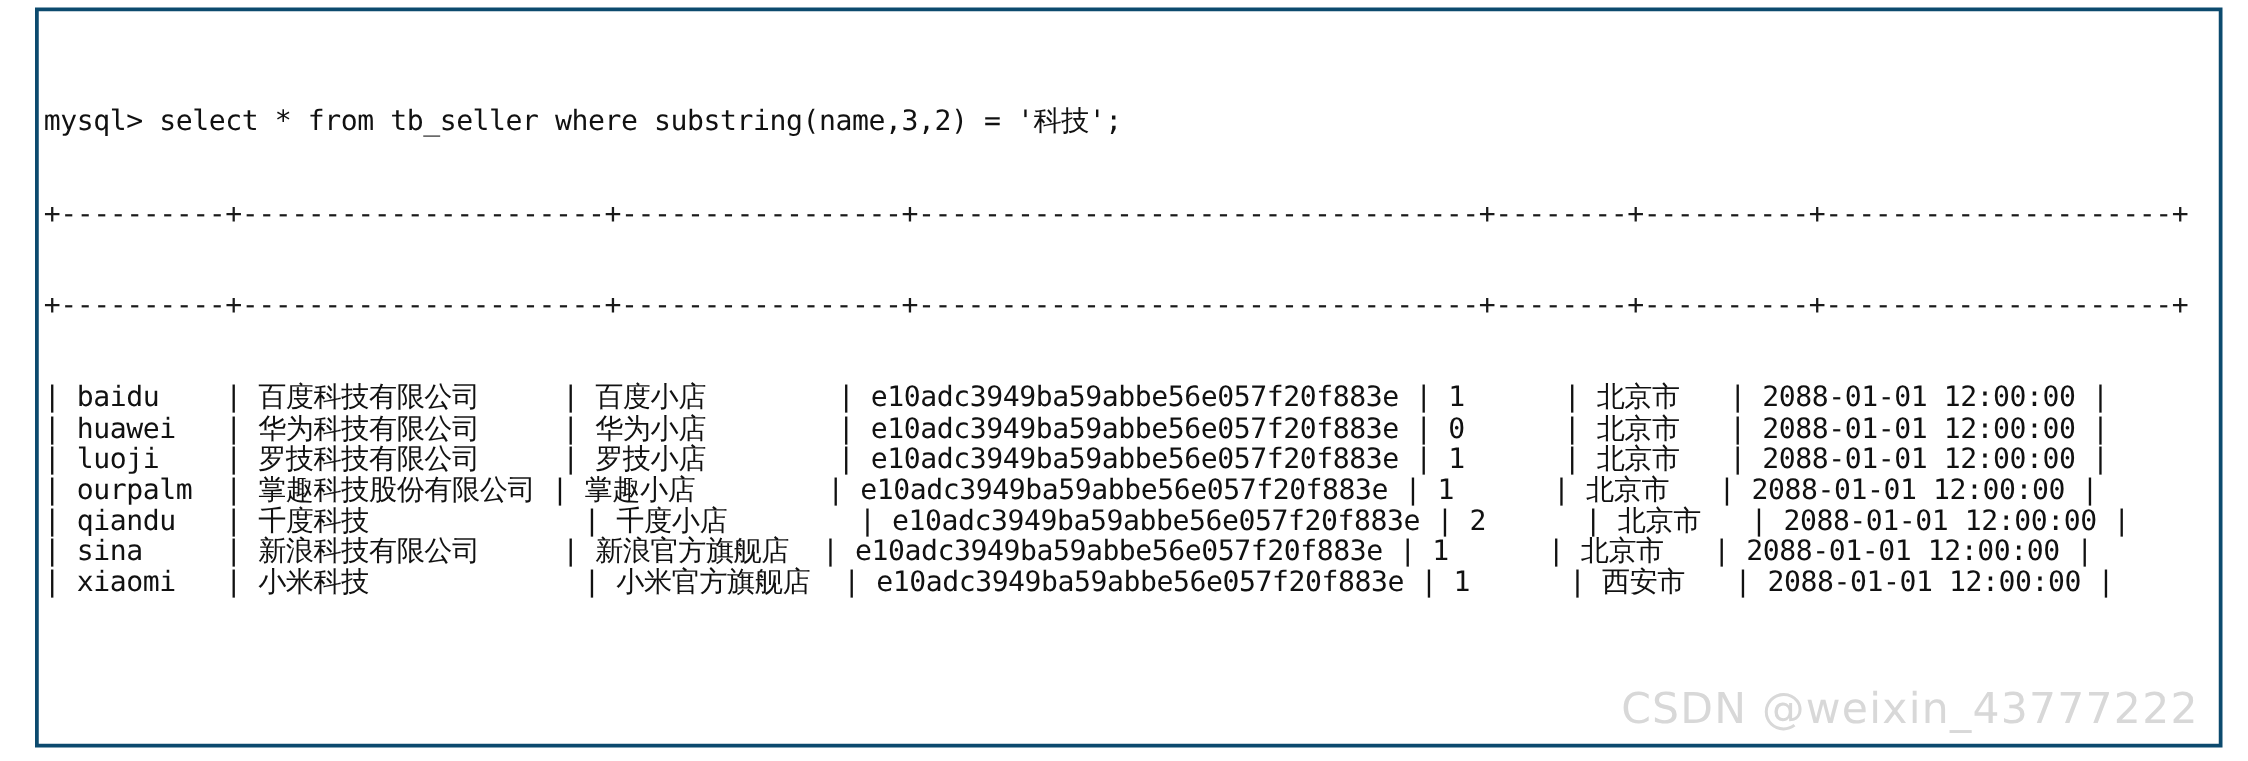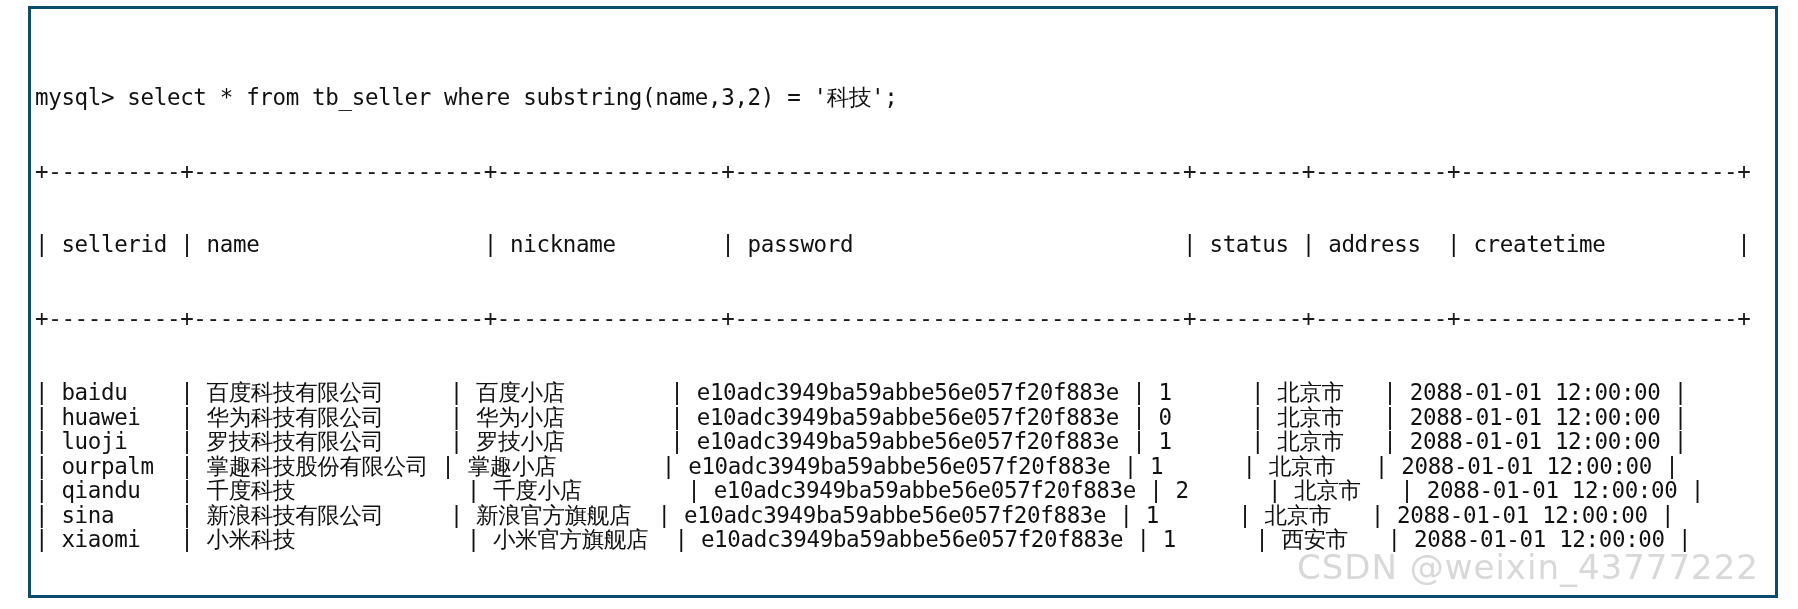--- a/index.html
+++ b/index.html
@@ -66,21 +66,20 @@
 </style>
 </head>
 <body>
 
 <div class="screen">
   <div class="frame">
     <div class="console">
 
       <div class="line">mysql&gt; select * from tb_seller where substring(name,3,2) = '科技';</div>
       <div class="line rule" id="b1-rule-top">+----------+----------------------+-----------------+----------------------------------+--------+----------+---------------------+</div>
-      <div class="line" id="b1-header">| sellerid | name                 | nickname        | password                         | status | address  | createtime          |</div>
       <div class="line rule" id="b1-rule-mid">+----------+----------------------+-----------------+----------------------------------+--------+----------+---------------------+</div>
       <div id="b1-body"><div class="line">| baidu    | 百度科技有限公司     | 百度小店        | e10adc3949ba59abbe56e057f20f883e | 1      | 北京市   | 2088-01-01 12:00:00 |</div><div class="line">| huawei   | 华为科技有限公司     | 华为小店        | e10adc3949ba59abbe56e057f20f883e | 0      | 北京市   | 2088-01-01 12:00:00 |</div><div class="line">| luoji    | 罗技科技有限公司     | 罗技小店        | e10adc3949ba59abbe56e057f20f883e | 1      | 北京市   | 2088-01-01 12:00:00 |</div><div class="line">| ourpalm  | 掌趣科技股份有限公司 | 掌趣小店        | e10adc3949ba59abbe56e057f20f883e | 1      | 北京市   | 2088-01-01 12:00:00 |</div><div class="line">| qiandu   | 千度科技             | 千度小店        | e10adc3949ba59abbe56e057f20f883e | 2      | 北京市   | 2088-01-01 12:00:00 |</div><div class="line">| sina     | 新浪科技有限公司     | 新浪官方旗舰店  | e10adc3949ba59abbe56e057f20f883e | 1      | 北京市   | 2088-01-01 12:00:00 |</div><div class="line">| xiaomi   | 小米科技             | 小米官方旗舰店  | e10adc3949ba59abbe56e057f20f883e | 1      | 西安市   | 2088-01-01 12:00:00 |</div></div>
       
       
 
       
 
       
       
       

